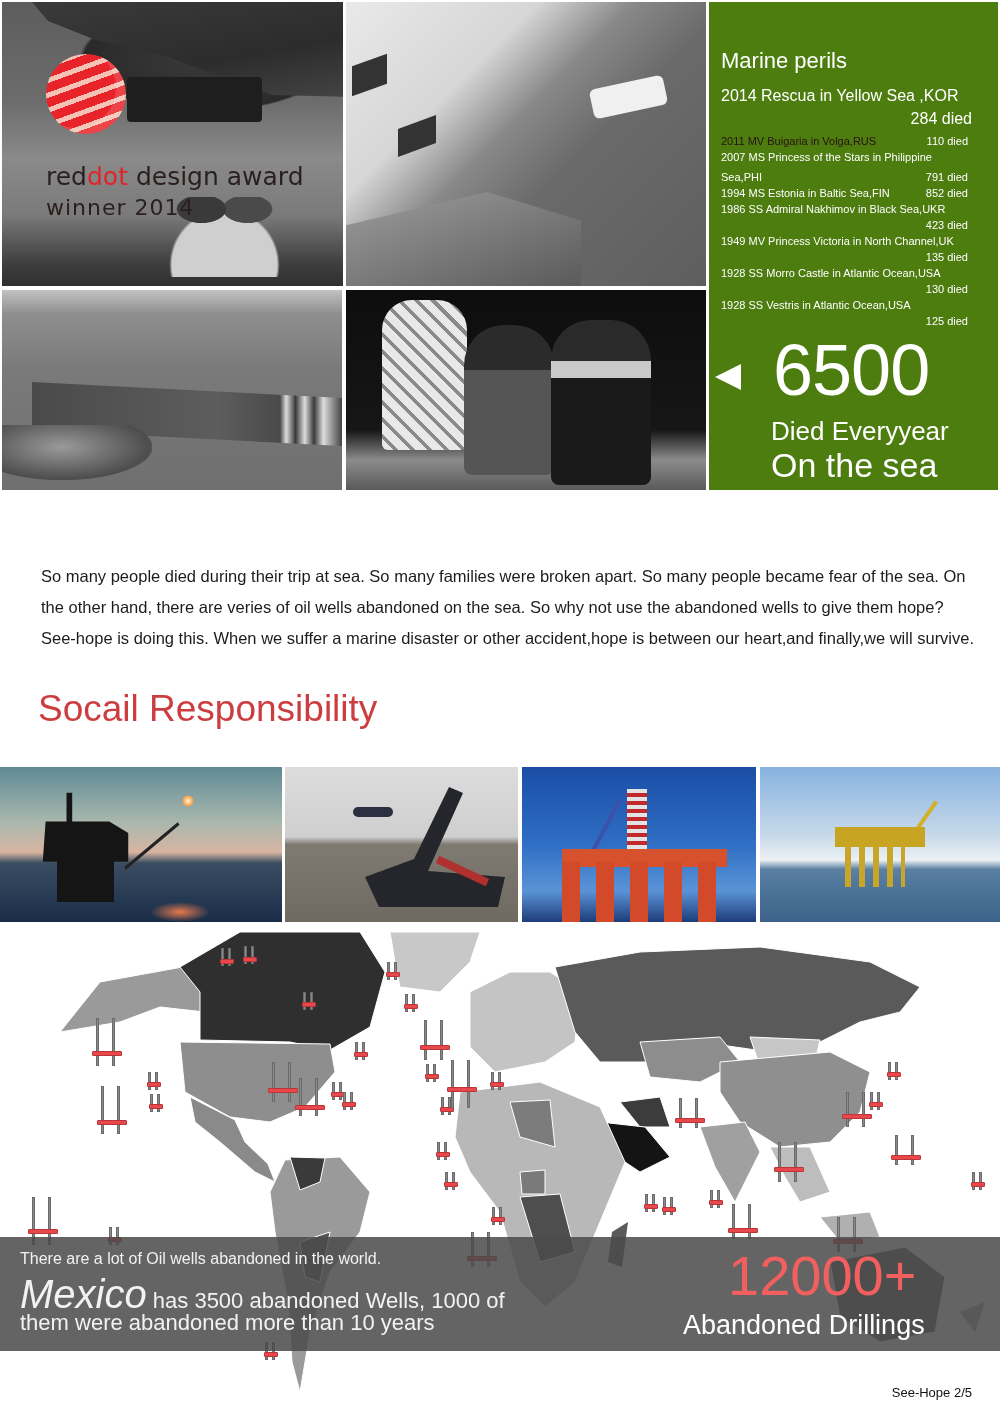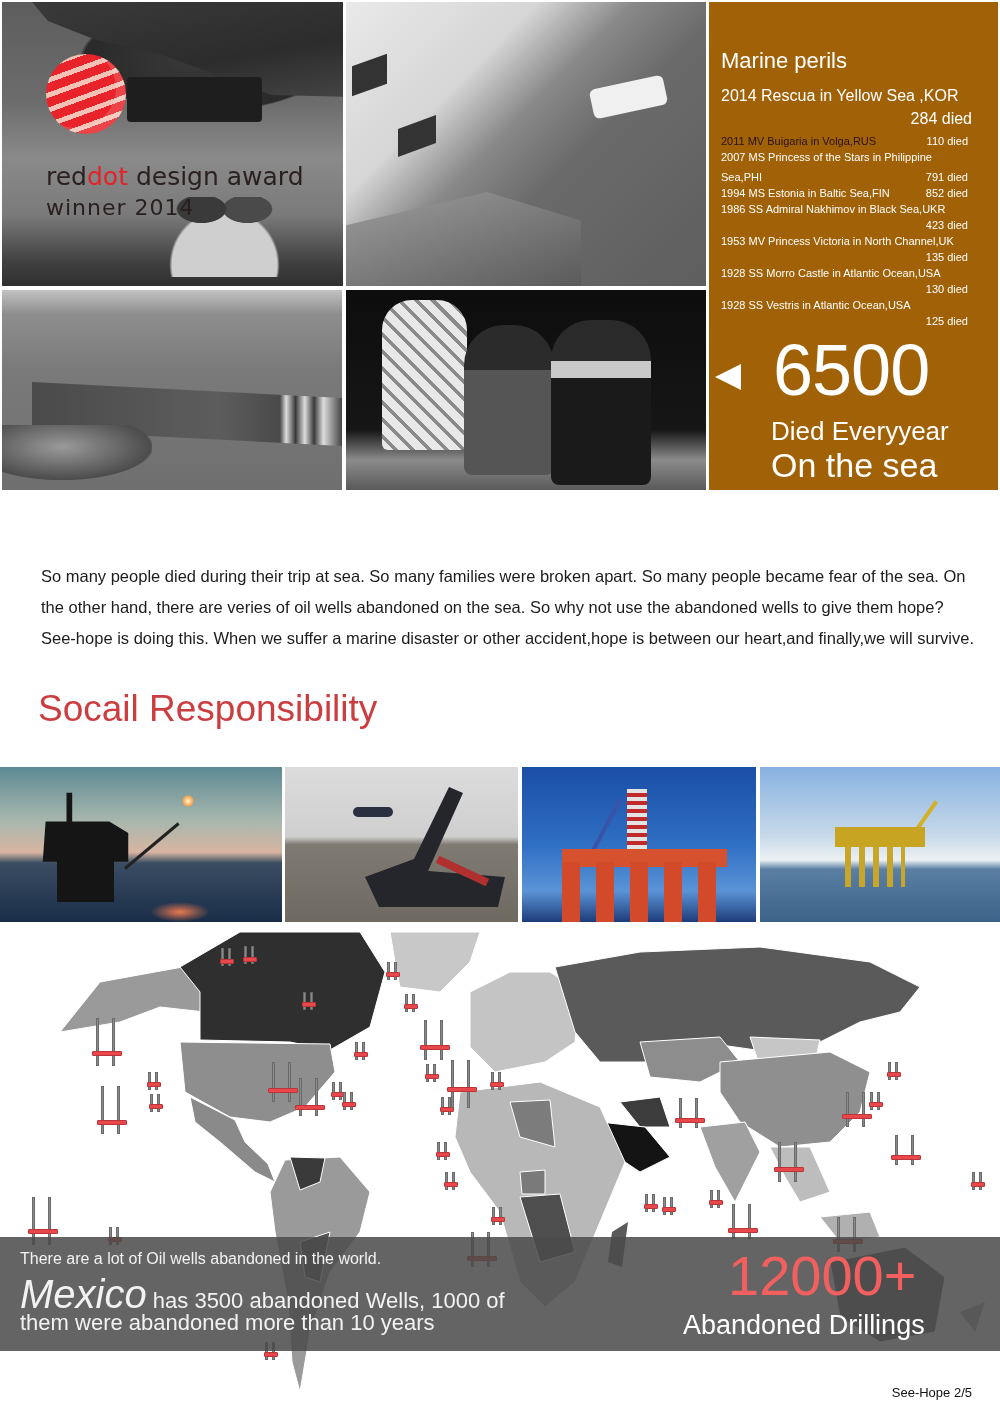--- a/index.html
+++ b/index.html
@@ -39,21 +39,21 @@
   .ph-ship3 .liner { position:absolute; left: 30px; top: 100px; width: 310px; height: 48px;
     background: linear-gradient(90deg, #4a4a4a 0%, #5d5d5d 60%, #4a4a4a 80%, #dcdcdc 82%, #3a3a3a 85%, #dcdcdc 88%, #3a3a3a 91%, #dcdcdc 94%, #444 100%); transform: skewY(3deg); }
   .ph-ship3 .rock { position:absolute; left: 0; top: 135px; width: 150px; height: 55px; background: radial-gradient(ellipse at 40% 40%, #9a9a9a, #4c4c4c 70%, transparent 72%); }
 
   .ph-cry { left: 346px; top: 290px; width: 360px; height: 200px; background: linear-gradient(180deg, #0d0d0d 0%, #161616 70%, #8b8b8b 85%, #5a5a5a 100%); }
   .ph-cry .p1 { position:absolute; left: 36px; top: 10px; width: 85px; height: 150px; background: repeating-linear-gradient(45deg, #e8e8e8 0 8px, #8a8a8a 8px 12px); border-radius: 30px 30px 6px 6px; }
   .ph-cry .p2 { position:absolute; left: 118px; top: 35px; width: 90px; height: 150px; background: linear-gradient(180deg, #2b2b2b 0 30%, #555 30% 100%); border-radius: 40px 40px 8px 8px; }
   .ph-cry .p3 { position:absolute; left: 205px; top: 30px; width: 100px; height: 165px; background: linear-gradient(180deg, #2a2a2a 0 25%, #c9c9c9 25% 35%, #1a1a1a 35% 100%); border-radius: 40px 40px 8px 8px; }
 
   
-  .perils { position:absolute; left: 709px; top: 2px; width: 289px; height: 488px; background: #a16207; color: #fff; }
+  .perils { position:absolute; left: 709px; top: 2px; width: 289px; height: 488px; background: #4d7c0f; color: #fff; }
   .perils .title { position:absolute; left: 12px; top: 46px; font-size: 22px; }
   .perils .main-event { position:absolute; left: 12px; top: 85px; font-size: 16px; }
   .perils .main-died { position:absolute; right: 26px; top: 108px; font-size: 16px; }
   .perils .ev { position:absolute; left: 12px; font-size: 11px; color: #2a1212; white-space: nowrap; }
   .perils .ev-d { position:absolute; right: 30px; font-size: 11px; color: #fff; white-space: nowrap; }
   .perils .ev.white { color: #fff; }
   .perils .arrow { position:absolute; left: 6px; top: 362px; width: 0; height: 0; border-top: 13px solid transparent; border-bottom: 13px solid transparent; border-right: 26px solid #ffffff; }
   .perils .big { position:absolute; left: 64px; top: 332px; font-size: 72px; line-height: 1; letter-spacing: -1px; }
   .perils .sub1 { position:absolute; left: 62px; top: 414px; font-size: 26px; }
   .perils .sub2 { position:absolute; left: 62px; top: 444px; font-size: 34px; }
@@ -140,21 +140,21 @@
   <div class="ev white" style="top:149px">2007 MS Princess of the Stars  in Philippine</div>
   <div class="ev white" style="top:169px">Sea,PHI</div>
   <div class="ev-d" style="top:169px">791 died</div>
 
   <div class="ev white" style="top:185px">1994 MS Estonia  in Baltic Sea,FIN</div>
   <div class="ev-d" style="top:185px">852 died</div>
 
   <div class="ev white" style="top:201px">1986 SS Admiral Nakhimov  in Black Sea,UKR</div>
   <div class="ev-d" style="top:217px">423 died</div>
 
-  <div class="ev white" style="top:233px">1953 MV Princess Victoria in North Channel,UK</div>
+  <div class="ev white" style="top:233px">1949 MV Princess Victoria in North Channel,UK</div>
   <div class="ev-d" style="top:249px">135 died</div>
 
   <div class="ev white" style="top:265px">1928 SS Morro Castle in Atlantic Ocean,USA</div>
   <div class="ev-d" style="top:281px">130 died</div>
 
   <div class="ev white" style="top:297px">1928 SS Vestris in Atlantic Ocean,USA</div>
   <div class="ev-d" style="top:313px">125 died</div>
 
   <div class="arrow"></div>
   <div class="big">6500</div>

